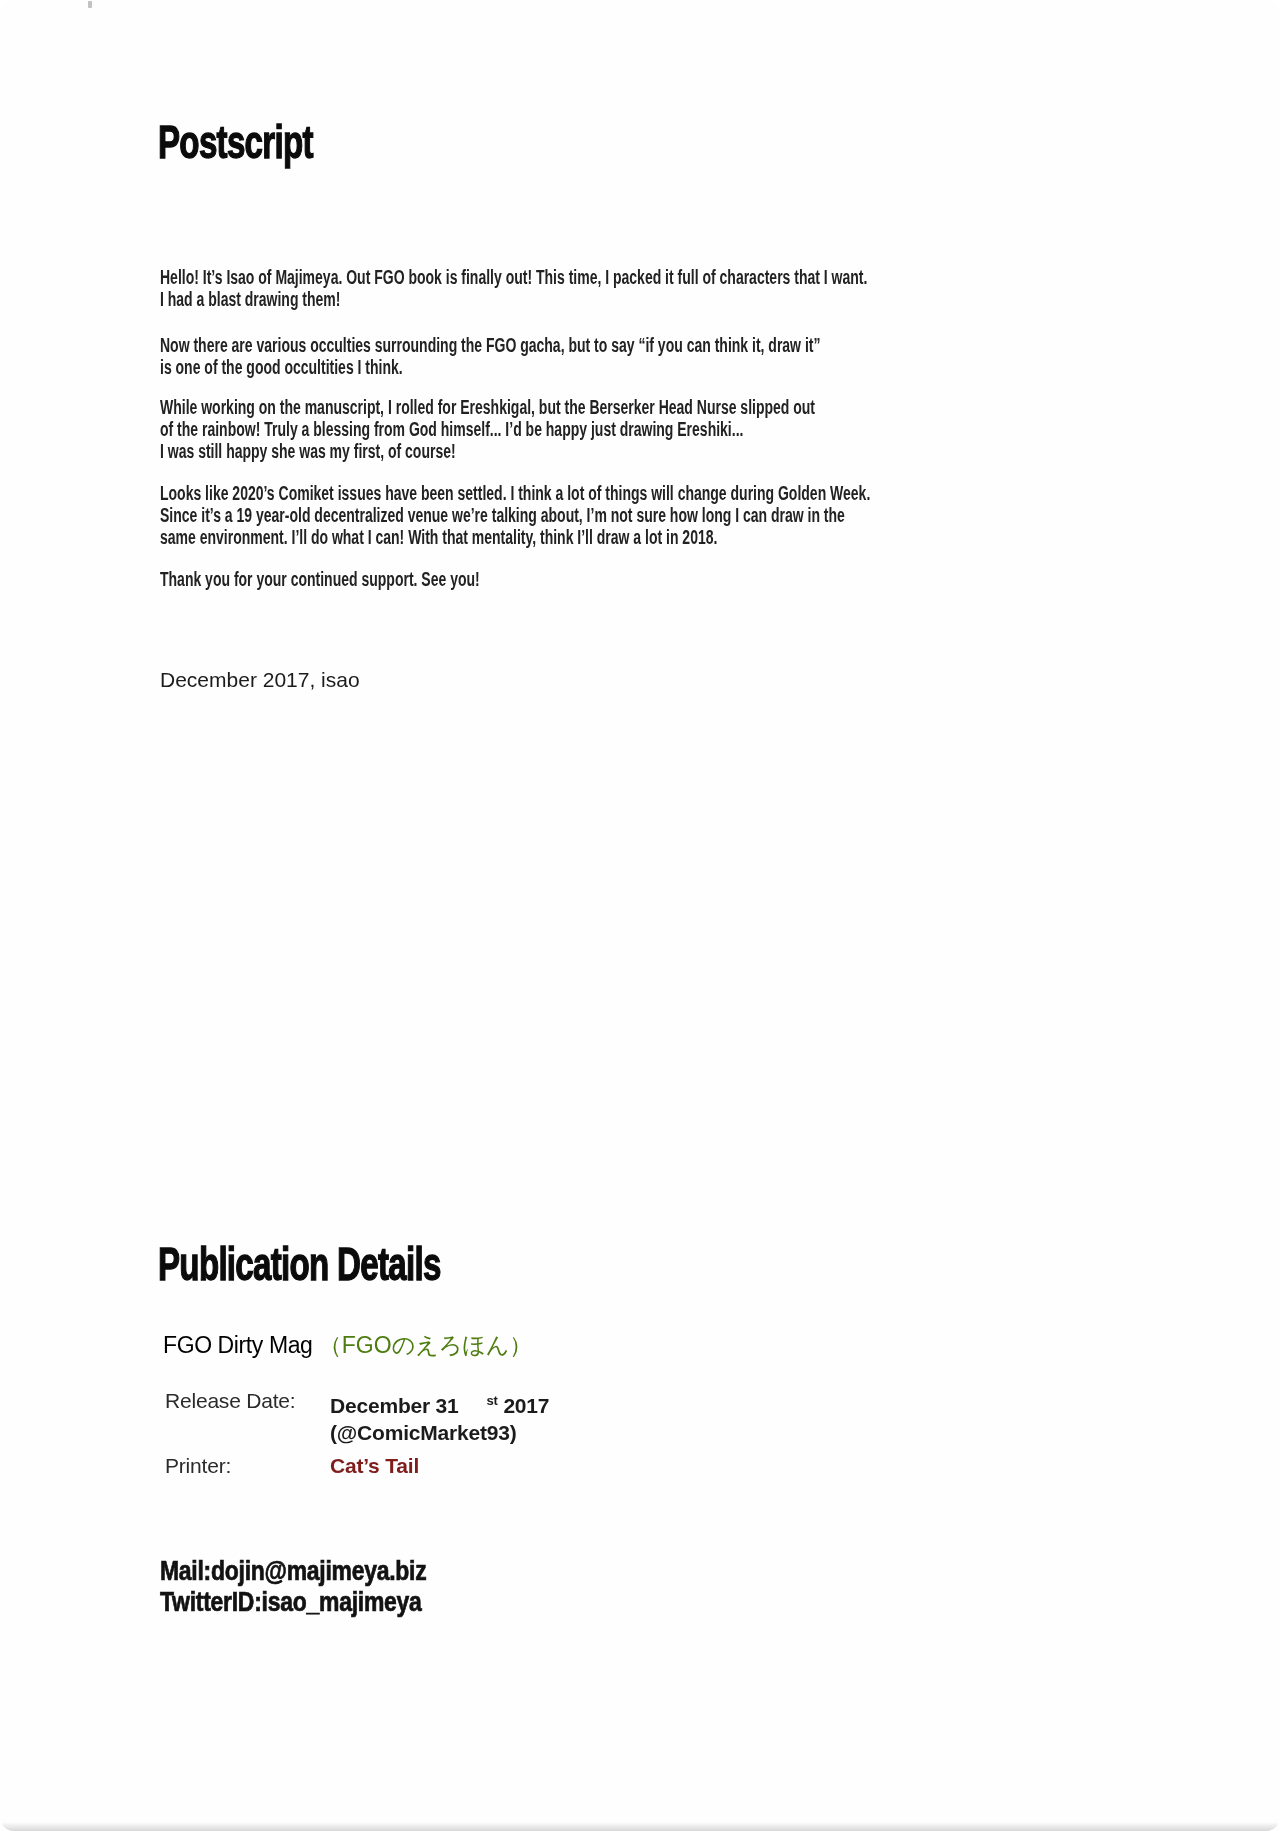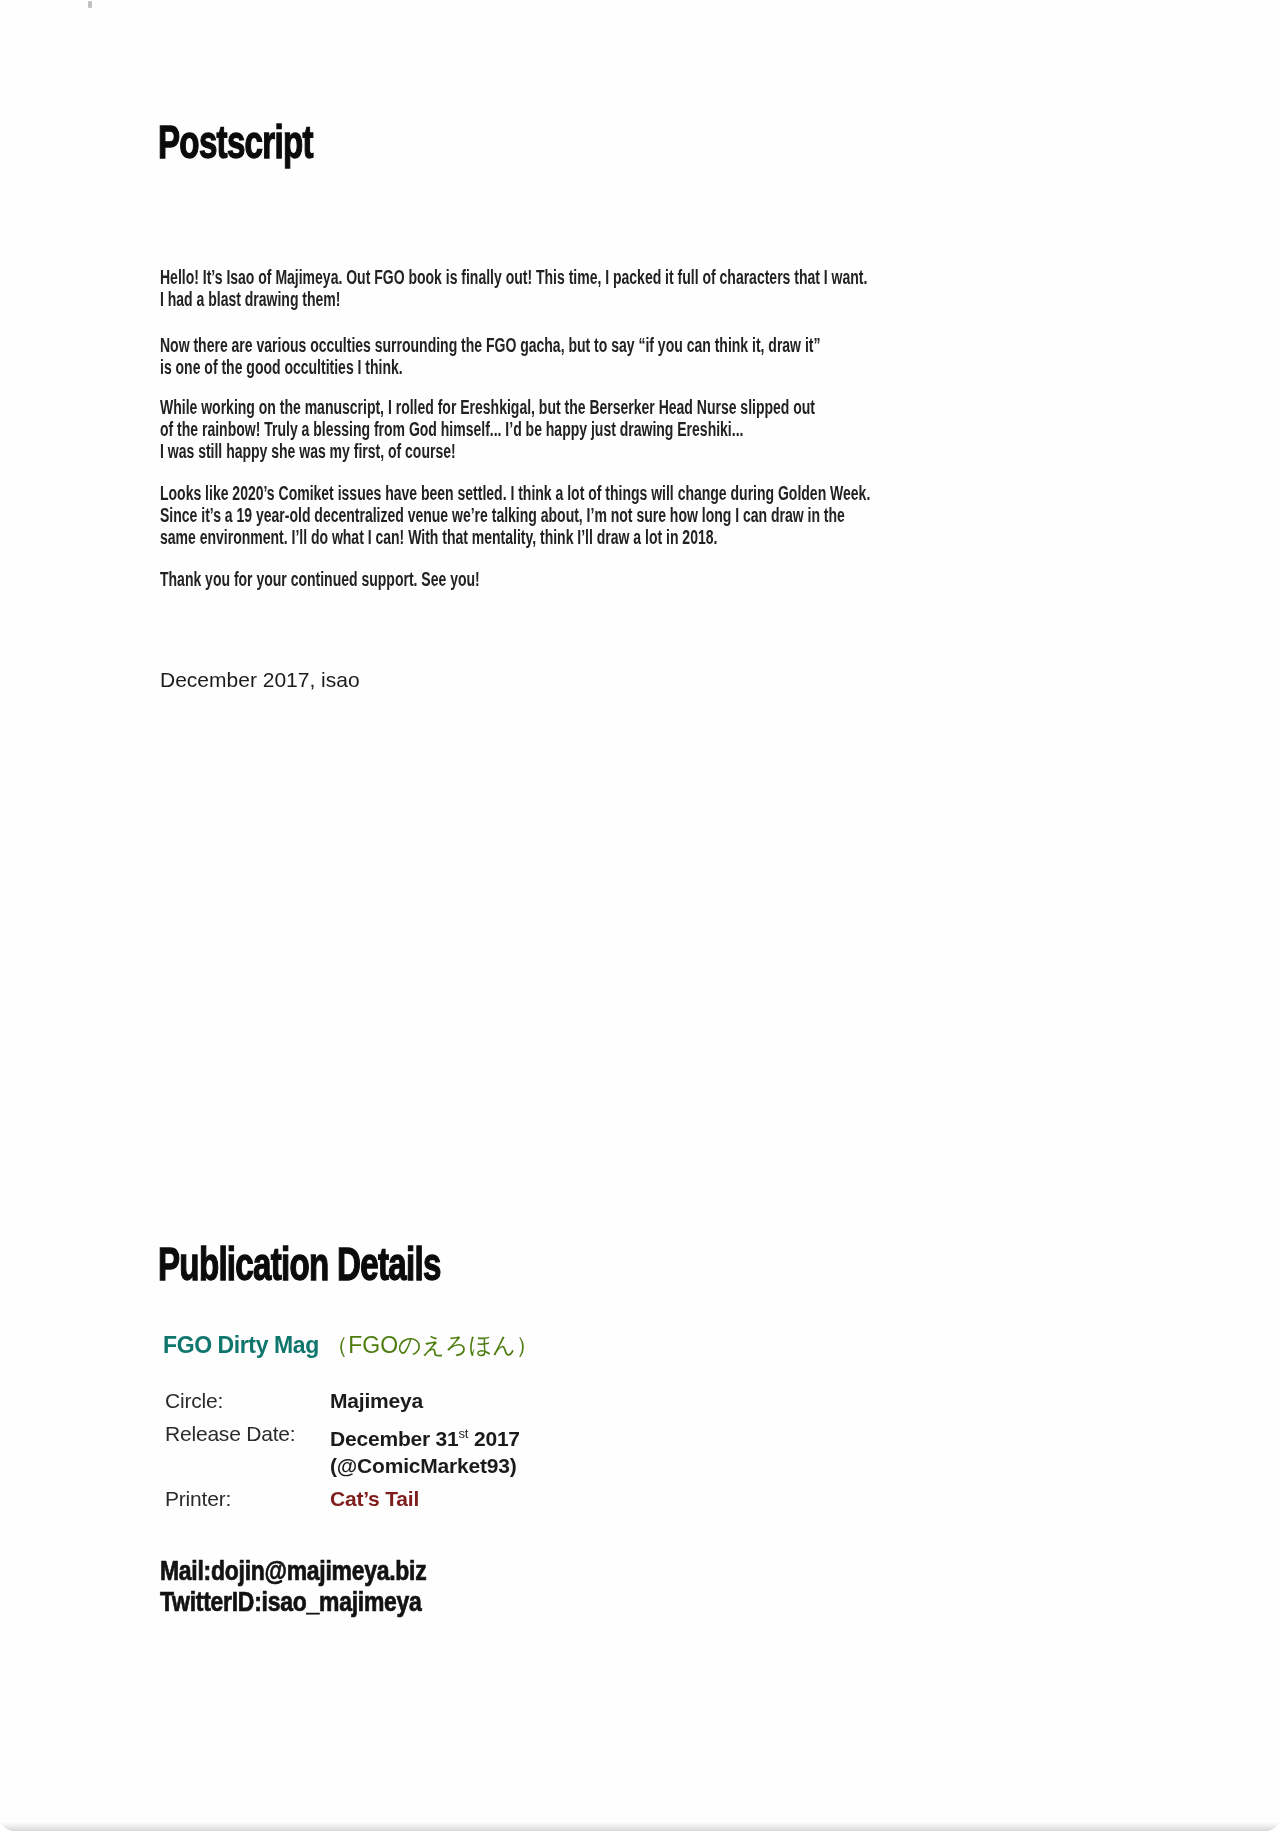--- a/index.html
+++ b/index.html
@@ -82,23 +82,23 @@
   }
   .book-title {
     position: absolute;
     left: 163px;
     top: 1330px;
     font-size: 23px;
     color: #262626;
     white-space: nowrap;
   }
   .book-title .en {
-    font-weight: 700;
+    font-weight: 400;
     letter-spacing: -0.4px;
-    color: #0f766e;
+    color: #000000;
   }
   .book-title .jp {
     font-weight: 400;
     color: #4d7c0f;
   }
   .pub-rows {
     position: absolute;
     left: 165px;
     top: 1387px;
     width: 520px;
@@ -118,21 +118,22 @@
   }
   .pub-row .value {
     font-weight: 700;
     color: #1b1b1b;
     letter-spacing: -0.2px;
   }
   .pub-row .value.regular { font-weight: 700; color: #7f1d1d; }
   .pub-row .value .sup {
     font-size: 0.62em;
     vertical-align: super;
-    font-weight: 400;
+    font-weight: 700;
+    margin-left: 28px;
   }
   .contact {
     position: absolute;
     left: 160px;
     top: 1556px;
     font-size: 27px;
     line-height: 31px;
     font-weight: 700;
     color: #121212;
     transform: scaleX(0.85);
@@ -169,24 +170,20 @@
 
   <div class="heading heading-publication">Publication Details</div>
 
   <div class="book-title">
     <span class="en">FGO Dirty Mag</span>
     <span class="jp">（FGOのえろほん）</span>
   </div>
 
   <div class="pub-rows">
     <div class="pub-row">
-      <span class="label">Circle:</span>
-      <span class="value">Majimeya</span>
-    </div>
-    <div class="pub-row">
       <span class="label">Release Date:</span>
       <span class="value">
         <span>December 31</span><span class="sup">st</span><span> 2017</span><br>
         <span>(@ComicMarket93)</span>
       </span>
     </div>
     <div class="pub-row">
       <span class="label">Printer:</span>
       <span class="value regular">Cat’s Tail</span>
     </div>

